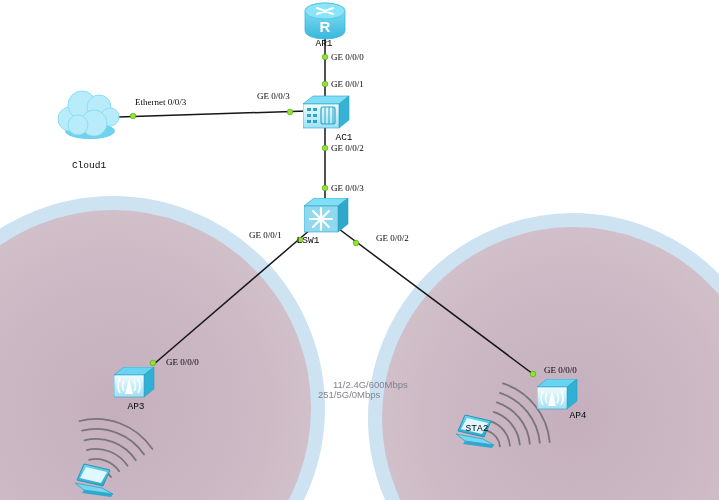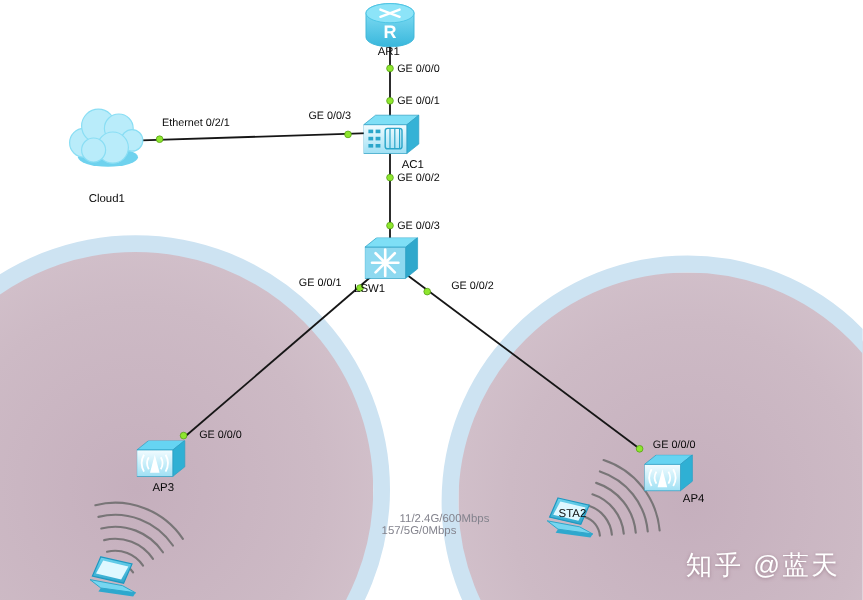--- a/index.html
+++ b/index.html
@@ -5,24 +5,24 @@
   html,body{margin:0;padding:0;background:#fff;}
   .canvas{position:relative;width:719px;height:500px;background:#ffffff;overflow:hidden;
           font-family:"Liberation Sans",sans-serif;}
   .coverage{position:absolute;border-radius:50%;}
   .coverage.left{left:-99px;top:196px;width:396px;height:396px;border:14px solid #cde3f2;
       background:radial-gradient(circle,#c5afbd 0%,#cdbac5 55%,#d8c8d1 100%);}
   .coverage.right{left:368px;top:213px;width:382px;height:382px;border:14px solid #cde3f2;
       background:radial-gradient(circle,#c5afbd 0%,#cdbac5 55%,#d8c8d1 100%);}
   svg.overlay{position:absolute;left:0;top:0;}
   .dev{position:absolute;}
-  .lbl{position:absolute;font-size:9px;color:#0a0a0a;white-space:nowrap;line-height:10px;}
+  .lbl{position:absolute;font-size:9px;color:#0a0a0a;white-space:nowrap;line-height:10px;font-family:Liberation Serif, serif;}
   .devlbl{position:absolute;font-size:9.5px;color:#0a0a0a;white-space:nowrap;line-height:10px;
-          transform:translateX(-50%);}
-  .winfo{position:absolute;font-size:9.5px;color:#83838d;white-space:nowrap;line-height:10px;margin-top:48px;}
+          transform:translateX(-50%);font-family:Liberation Mono, monospace;}
+  .winfo{position:absolute;font-size:9.5px;color:#83838d;white-space:nowrap;line-height:10px;}
   .wm{position:absolute;right:19px;top:456px;font-size:22px;letter-spacing:2px;color:#ffffff;
       font-weight:500;text-shadow:0 1px 3px rgba(150,120,135,.85);white-space:nowrap;}
 </style>
 </head>
 <body>
 
 <div class="canvas">
 
   <div class="coverage left"></div>
   <div class="coverage right"></div>
@@ -180,26 +180,25 @@
       <polygon points="10,1 36,7 29,23 3,17" fill="url(#screenGrad)" stroke="#1e98c0" stroke-width="1"></polygon>
       <polygon points="12,4 33,9 27,20 6,15" fill="#dff8ff"></polygon>
       <polygon points="1,20 28,25 39,31 10,27" fill="#77d6f0" stroke="#2aa4c8" stroke-width="0.8"></polygon>
       <path d="M10 27 L39 31 L37 34 L8 30 Z" fill="#2ea8ce"></path>
     </svg>
   </div>
 
   <div class="lbl" style="left:331px;top:52px">GE 0/0/0</div>
   <div class="lbl" style="left:331px;top:79px">GE 0/0/1</div>
   <div class="lbl" style="left:257px;top:91px">GE 0/0/3</div>
-  <div class="lbl" style="left:135px;top:97px">Ethernet 0/2/1</div>
+  <div class="lbl" style="left:135px;top:97px">Ethernet 0/0/3</div>
   <div class="lbl" style="left:331px;top:143px">GE 0/0/2</div>
   <div class="lbl" style="left:331px;top:183px">GE 0/0/3</div>
   <div class="lbl" style="left:249px;top:230px">GE 0/0/1</div>
   <div class="lbl" style="left:166px;top:357px">GE 0/0/0</div>
   <div class="lbl" style="left:376px;top:233px">GE 0/0/2</div>
   <div class="lbl" style="left:544px;top:365px">GE 0/0/0</div>
 
   <div class="winfo" style="left:333px;top:380px">11/2.4G/600Mbps</div>
-  <div class="winfo" style="left:318px;top:390px">157/5G/0Mbps</div>
-
-  <div class="wm">知乎 @蓝天</div>
+  <div class="winfo" style="left:318px;top:390px">251/5G/0Mbps</div>
+
 
 </div>
 
 </body></html>

